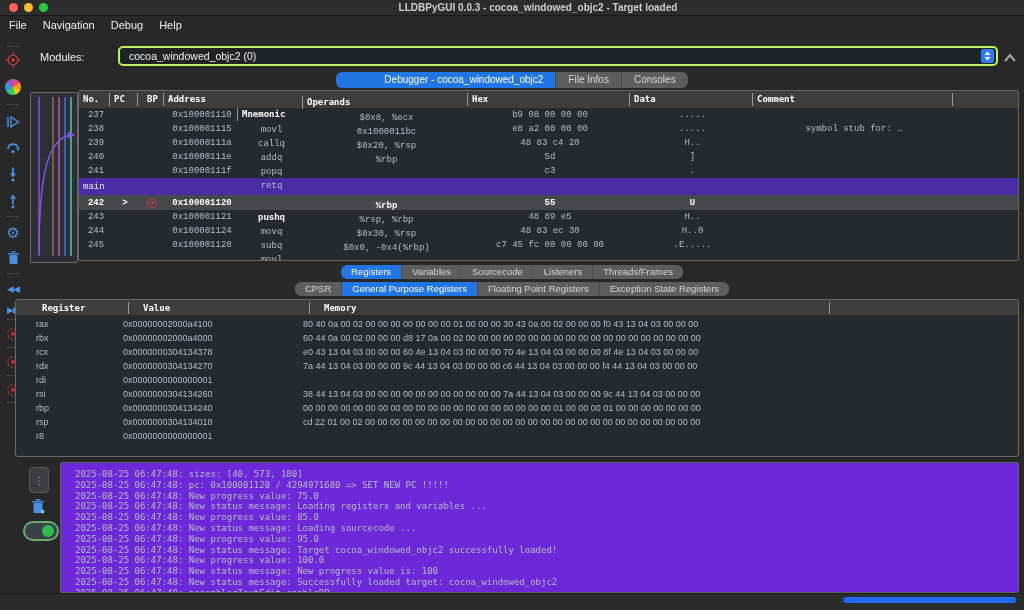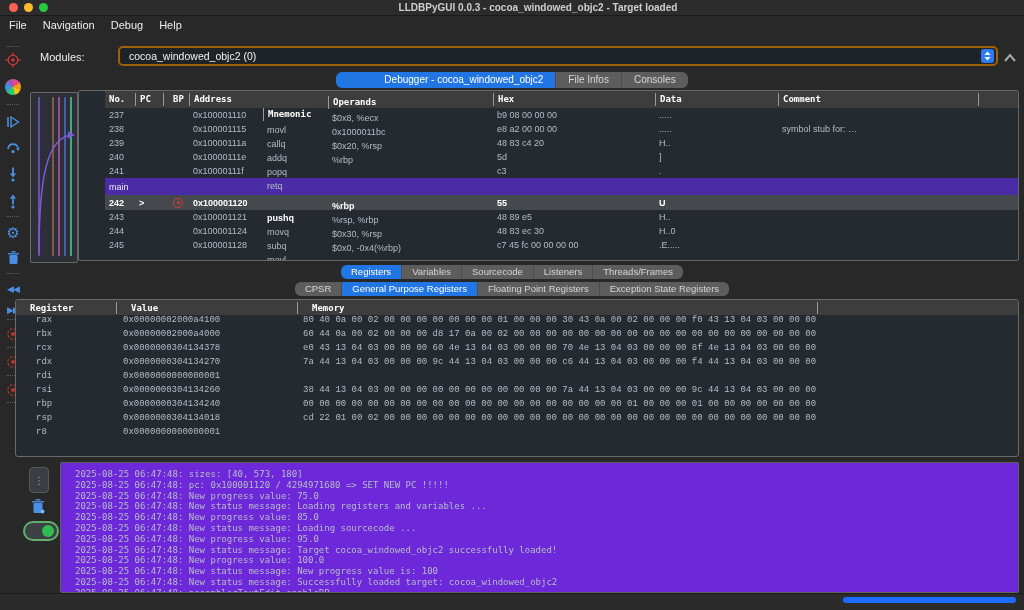--- a/index.html
+++ b/index.html
@@ -27,45 +27,45 @@
   .tb-sep{position:absolute;left:7px;width:12px;border-top:1px dotted #5a5a5a;height:0;}
   .glyph-blue{color:#4b8fe2;font-size:15px;line-height:1;}
   .glyph-blue.small{font-size:9px;letter-spacing:-1px;}
   .colors-circle{width:16px;height:16px;border-radius:50%;
      background:conic-gradient(#e84393 0deg 55deg,#f39c12 55deg 115deg,#f1c40f 115deg 165deg,
        #2ecc71 165deg 235deg,#3498db 235deg 300deg,#9b59b6 300deg 360deg);}
 
   
   #modules-label{position:absolute;left:40px;top:51px;font-size:11px;color:#eee;text-align:center;}
   #modules-combo{position:absolute;left:118px;top:46px;width:880px;height:20px;background:#1e2327;
-      border:2px solid #a16207;border-radius:5px;display:flex;align-items:center;box-sizing:border-box;}
+      border:2px solid #bef264;border-radius:5px;display:flex;align-items:center;box-sizing:border-box;}
   #modules-combo .combo-text{font-size:10.5px;color:#f0f0f0;padding-left:9px;flex:1;}
   #combo-stepper{width:13px;height:14px;background:#2e7bf0;border-radius:3px;margin-right:2px;
       display:flex;flex-direction:column;align-items:center;justify-content:center;color:#fff;}
   #combo-stepper svg{display:block;}
   #collapse-chevron{position:absolute;left:1003px;top:50px;width:14px;height:12px;color:#a9a9a9;}
 
   
   #main-tabs{position:absolute;left:0;top:72px;width:1024px;display:flex;justify-content:center;}
   .tabgroup{display:flex;border-radius:6px;overflow:hidden;}
   .tab{font-size:10px;color:#d6d6d6;background:#5d5d5d;padding:2px 12px 3px;border-left:1px solid #4c4c4c;}
   .tab:first-child{border-left:none;padding-left:48px;}
   .tab.active{background:#2176e4;color:#fff;}
 
   
   #minimap{position:absolute;left:30px;top:92px;width:46px;height:169px;background:#2c3036;
            border:1px solid #6a6a6a;border-radius:2px;}
   #disasm{position:absolute;left:78px;top:90px;width:941px;height:171px;background:#252a31;
-          border:1px solid #666;border-radius:2px;box-sizing:border-box;overflow:hidden;padding-left:26px;}
+          border:1px solid #666;border-radius:2px;box-sizing:border-box;overflow:hidden;}
   .dhead{display:flex;background:#3d3d3d;height:17px;align-items:center;
          font-family:"DejaVu Sans Mono",monospace;font-size:9px;font-weight:bold;color:#fff;}
   .dhead .hc{border-left:1px solid #9a9a9a;height:13px;line-height:13px;padding-left:4px;box-sizing:border-box;}
   .dhead .hc:first-child{border-left:none;}
-  .drow{display:flex;height:14px;align-items:center;font-family:Liberation Sans, sans-serif;
-        font-size:9px;color:#b5bcc6;}
+  .drow{display:flex;height:14px;align-items:center;font-family:Liberation Mono, monospace;
+        font-size:9px;color:#b5bcc6;text-align:center;}
   .drow .dc{padding-left:4px;box-sizing:border-box;white-space:nowrap;overflow:hidden;}
   .drow.selected{background:#45494e;color:#fff;font-weight:bold;height:15px;}
   .drow.section{background:#4a2da6;color:#ece8f8;height:17px;font-weight:normal;}
   .c0{width:30px;}.c1{width:28px;}.c2{width:26px;display:flex;align-items:center;justify-content:center;}
   .c3{width:74px;}.c4{width:65px;margin-top:30px;}.c5{width:165px;margin-top:6px;}.c6{width:162px;}.c7{width:123px;}
   .c8{width:200px;}.c9{flex:1;}
   .bp-dot{width:8px;height:8px;border:1px solid #d23b3b;border-radius:50%;display:inline-flex;
           align-items:center;justify-content:center;}
   .bp-dot i{width:3px;height:3px;background:#d23b3b;border-radius:50%;}
 
@@ -73,22 +73,22 @@
   #sub-tabs-1{position:absolute;left:0;top:265px;width:1024px;display:flex;justify-content:center;}
   #sub-tabs-2{position:absolute;left:0;top:282px;width:1024px;display:flex;justify-content:center;}
   #sub-tabs-1 .tab,#sub-tabs-2 .tab{font-size:9.5px;padding:1px 10px 2px;}
 
   
   #regs{position:absolute;left:15px;top:299px;width:1004px;height:158px;background:#252a31;
         border:1px solid #6a6a6a;border-radius:3px;box-sizing:border-box;overflow:hidden;}
   .rhead{display:flex;background:#3d3d3d;height:15px;align-items:center;
          font-family:"DejaVu Sans Mono",monospace;font-size:9px;font-weight:bold;color:#fff;}
   .rhead .hc{border-left:1px solid #9a9a9a;height:12px;line-height:12px;padding-left:14px;box-sizing:border-box;}
-  .rhead .hc:first-child{border-left:none;}
-  .rrow{display:flex;height:14px;align-items:flex-start;font-family:Liberation Mono, monospace;
+  .rhead .hc:first-child{border-left:none;margin-left:12px;}
+  .rrow{display:flex;height:14px;align-items:flex-end;font-family:Liberation Sans, sans-serif;
         font-size:9px;color:#b5bcc6;}
   .rrow .rc{box-sizing:border-box;white-space:nowrap;overflow:hidden;}
   .r0{width:100px;padding-left:20px;}.r1{width:135px;padding-left:7px;}
   .r2{width:520px;padding-left:6px;margin-left:46px;}.r3{flex:1;}
 
   
   #log-box{position:absolute;left:60px;top:462px;width:959px;height:131px;background:#6d28d9;
            border:1px solid #606060;border-radius:2px;box-sizing:border-box;padding:6px 0 0 14px;overflow:hidden;}
   .log-line{font-family:"DejaVu Sans Mono",monospace;font-size:9px;line-height:10.8px;
             color:#b7bdc6;white-space:pre;}

